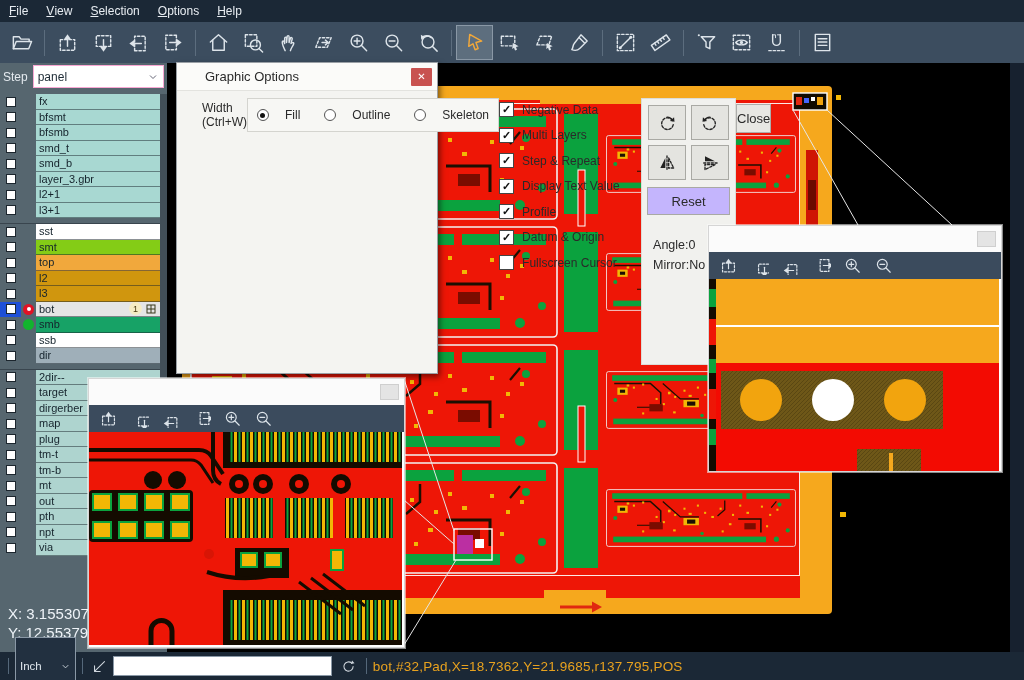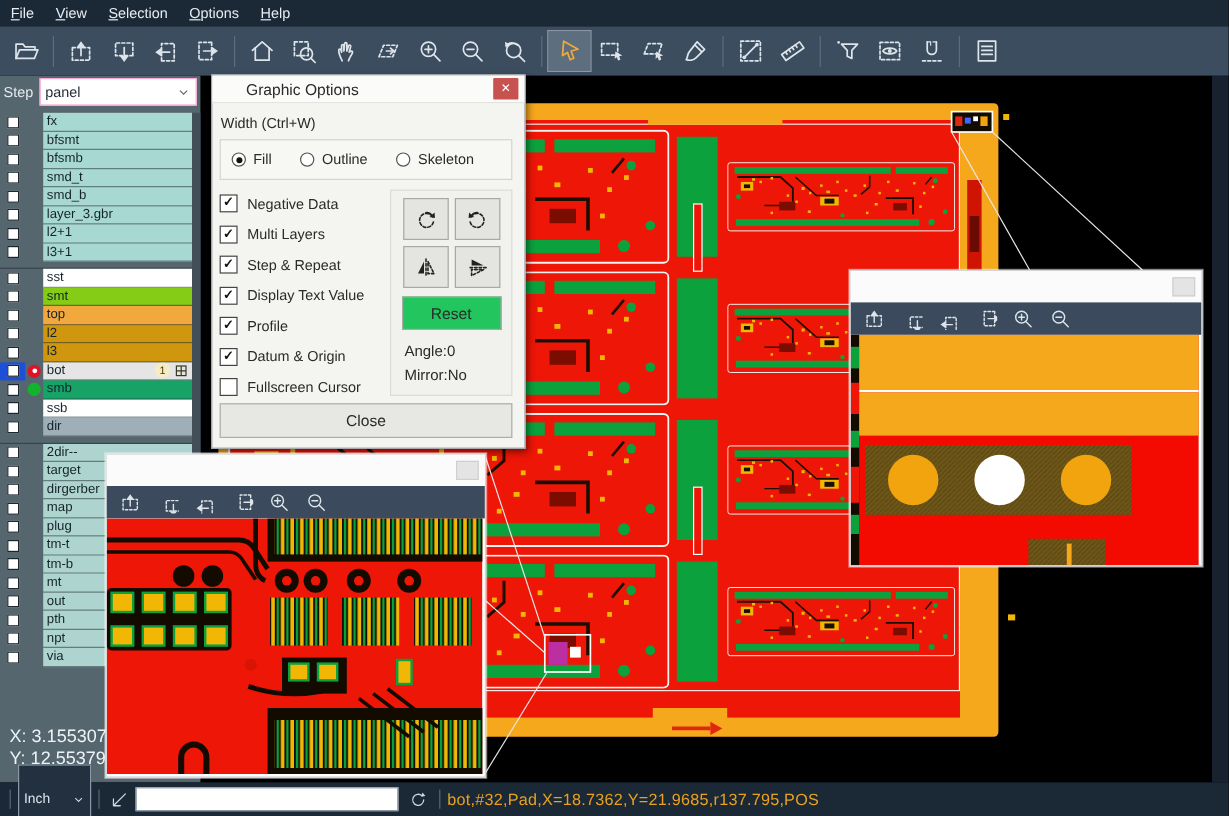--- a/index.html
+++ b/index.html
@@ -39,35 +39,35 @@
   .coords{position:absolute;left:8px;bottom:10px;color:#eef3f8;font-size:15px;line-height:19px}
   
   .canvas{position:absolute;left:167px;top:63px;right:0;bottom:28px;background:#000;z-index:1}
   .canvas-scroll{position:absolute;right:0;top:0;bottom:0;width:14px;background:#17212f}
   .mainsvg{position:absolute;left:0;top:0;width:1024px;height:680px;z-index:2;pointer-events:none}
   
   .dialog{position:absolute;left:176px;top:62px;width:260px;height:310px;background:#f4f4f1;border:1px solid #9aa0a6;box-shadow:2px 3px 6px rgba(0,0,0,.5);z-index:5;display:flex;flex-direction:column;font-size:12px;color:#2a2a2a}
   .dlg-title{height:27px;display:flex;align-items:center;padding-left:28px;font-size:13px;background:#fbfbf9;border-bottom:1px solid #e3e3df}
   .dlg-title .t{flex:1}
   .dlg-close{width:21px;height:18px;background:#c85250;color:#fff;font-size:10px;display:flex;align-items:center;justify-content:center;margin-right:5px;border-radius:1px}
-  .dlg-body{flex:1;padding:7px 10px 8px 6px;display:flex;flex-direction:column}
+  .dlg-body{flex:1;padding:7px 10px 8px 24px;display:flex;flex-direction:row}
   .dlg-wlabel{margin:3px 0 6px 1px}
   .rbox{border:1px solid #d4d4cf;background:#f7f7f4;height:32px;display:flex;align-items:center;padding:0 9px;gap:24px;margin-bottom:8px}
-  .ritem{display:flex;align-items:center;gap:6px}
+  .ritem{display:flex;align-items:center;gap:16px}
   .rdot{width:12px;height:12px;border-radius:50%;border:1px solid #555;background:#fff;position:relative;box-sizing:border-box}
   .rdot.on:after{content:"";position:absolute;left:2.5px;top:2.5px;width:5px;height:5px;border-radius:50%;background:#111}
   .dlg-main{flex:1;display:flex}
   .dlg-checks{width:142px;display:flex;flex-direction:column;gap:10.5px;padding-top:4px}
   .crow{display:flex;align-items:center;gap:8px}
   .cbox{width:13px;height:13px;border:1px solid #444;background:#fff;font-size:11px;line-height:12px;text-align:center;color:#111;font-weight:bold;flex:none}
   .dlg-right{flex:1;border:1px solid #dcdcd7;background:#f1f1ee;padding:6px 5px;display:flex;flex-direction:column}
   .tgrid{display:grid;grid-template-columns:38px 38px;grid-auto-rows:35px;gap:5px;justify-content:center}
   .tbtn2{background:#e4e4e0;border:1px solid #a9a9a4;display:flex;align-items:center;justify-content:center;color:#222}
   .tbtn2 svg{width:20px;height:20px;fill:none;stroke:currentColor;stroke-width:1.6;stroke-linecap:round}
-  .reset-btn{margin:7px auto 0 auto;width:81px;height:26px;background:#22c55e;border:1px solid #a9a9a4;display:flex;align-items:center;justify-content:center;font-size:13px}
+  .reset-btn{margin:7px auto 12px auto;width:81px;height:26px;background:#c4b5fd;border:1px solid #a9a9a4;display:flex;align-items:center;justify-content:center;font-size:13px}
   .dlg-stats{margin-top:8px;padding-left:6px;line-height:20px;font-size:12.5px}
   .close-btn{height:27px;background:#e7e7e3;border:1px solid #adadab;display:flex;align-items:center;justify-content:center;font-size:13px;margin-top:6px}
   
   .zwin{position:absolute;background:#fff;border:1px solid #d5d5d5;z-index:6;box-shadow:0 0 0 1px rgba(250,250,250,.55)}
   .zwin-title{height:26px;background:#fbfbfb;display:flex;align-items:center;justify-content:flex-end;padding:0 5px}
   .zwin-btn{width:17px;height:14px;background:#e4e4e4;border:1px solid #cfcfcf}
   .zwin-toolbar{height:27px;background:#3b4b5d;display:flex;align-items:center;gap:7px;padding:0 7px;color:#dde4ea}
   .zwin-toolbar .zic{width:24px;height:22px;display:flex;align-items:center;justify-content:center}
   .zwin-toolbar svg{width:19px;height:19px;fill:none;stroke:currentColor;stroke-width:1.5;stroke-linecap:round;stroke-linejoin:round}
   .zwin svg.content{display:block}

